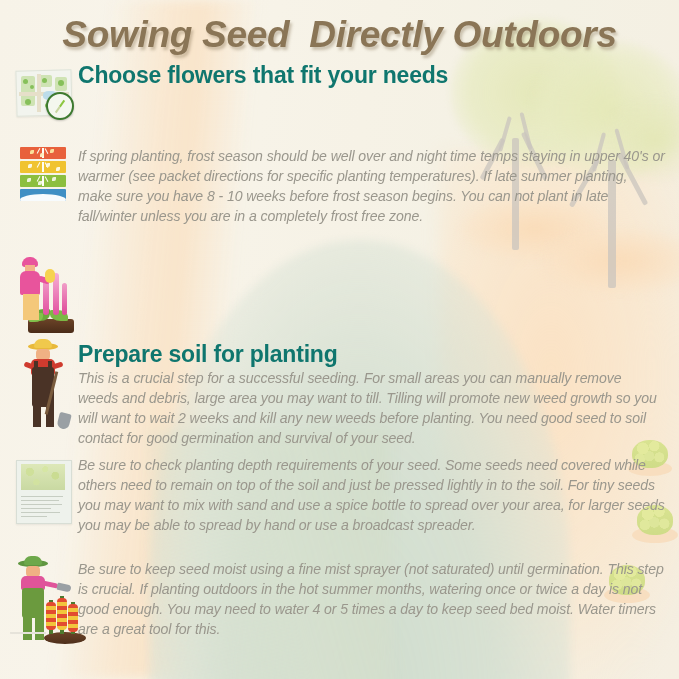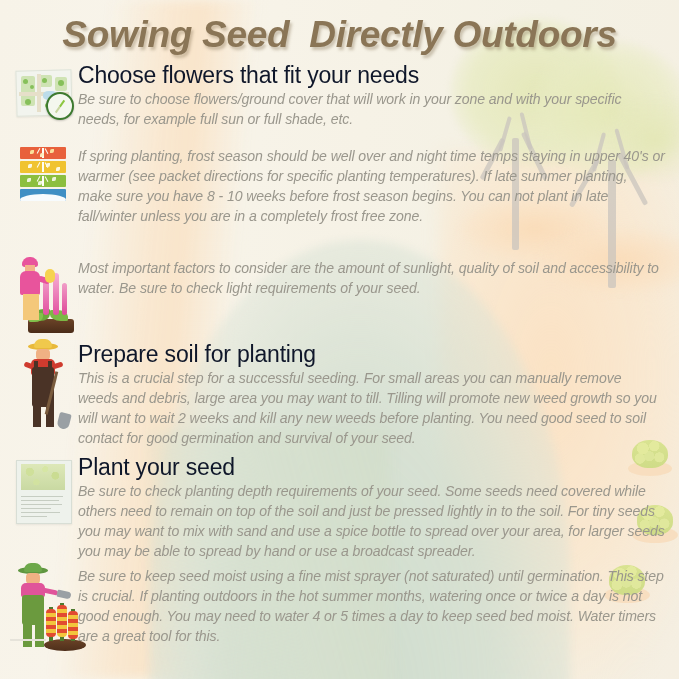--- a/index.html
+++ b/index.html
@@ -183,22 +183,22 @@
     width: 72px;
     min-height: 40px;
   }
   .step-text {
     flex: 1 1 auto;
     padding-top: 1px;
   }
   .step-heading {
     font-family: "Liberation Sans", sans-serif;
     font-size: 23px;
-    font-weight: 400;
-    color: #0f172a;
+    font-weight: 700;
+    color: #0f766e;
     line-height: 1.08;
     margin: 0 0 1px 0;
     letter-spacing: -0.2px;
   }
   .step-body {
     font-family: "Liberation Sans", sans-serif;
     font-style: italic;
     font-size: 14.1px;
     line-height: 1.42;
     color: #9a978d;
@@ -369,21 +369,20 @@
           <div class="bushdot" style="left:44px; top:12px; width:6px; height:6px;"></div>
           <div class="bushdot" style="left:11px; top:31px; width:6px; height:6px;"></div>
           <div class="bushdot" style="left:31px; top:35px; width:5px; height:5px;"></div>
           <div class="compass">
             <div class="needle"></div>
           </div>
         </div>
       </div>
       <div class="step-text">
         <div class="step-heading">Choose flowers that fit your needs</div>
-        <div class="step-body">Be sure to choose flowers/ground cover  that will work in your zone and with your specific needs, for example full sun or full shade, etc.</div>
       </div>
     </div>
 
     <div class="step" style="min-height:106px; margin-top:7px;">
       <div class="step-icon">
         <div class="ico" id="ico-seasons">
           <div class="band" style="top:0px;  background:#e8613c;">
               <i></i>
             <div class="leafy">
               <b style="left:10px; top:2px; background:#fbe6a0;"></b>
@@ -434,21 +433,20 @@
           <div style="left:10px; top:0px;  width:16px; height:10px; border-radius:8px 8px 3px 3px; background:#e8549c;"></div>
           <div style="left:13px; top:8px;  width:10px; height:8px; background:#f2b48a;"></div>
           <div style="left:8px;  top:14px; width:20px; height:24px; border-radius:6px 6px 2px 2px; background:#e8549c;"></div>
           <div style="left:26px; top:20px; width:12px; height:6px; border-radius:3px; background:#e8549c; transform:rotate(16deg);"></div>
           <div style="left:11px; top:37px; width:16px; height:26px; background:#f4c87a;"></div>
 
           <div style="left:33px; top:12px; width:10px; height:14px; border-radius:5px; background:#f6d34f;"></div>
         </div>
       </div>
       <div class="step-text">
-        <div class="step-body">Most important factors to consider are the amount of sunlight, quality of soil and accessibility to water. Be sure to check light  requirements of your seed.</div>
       </div>
     </div>
 
     <div class="step" style="min-height:102px; margin-top:6px;">
       <div class="step-icon">
         <div class="ico fig" id="ico-soil">
 
           <div style="left:8px;  top:2px;  width:30px; height:7px; border-radius:50%; background:#e8b93a;"></div>
           <div style="left:14px; top:-2px; width:18px; height:9px; border-radius:7px 7px 2px 2px; background:#f0c94c;"></div>
 
@@ -483,21 +481,20 @@
           <div class="pk-photo"></div>
           <div class="pk-line" style="top:36px; width:42px;"></div>
           <div class="pk-line" style="top:40px; width:38px;"></div>
           <div class="pk-line" style="top:44px; width:41px;"></div>
           <div class="pk-line" style="top:48px; width:30px;"></div>
           <div class="pk-line" style="top:52px; width:39px;"></div>
           <div class="pk-line" style="top:56px; width:26px;"></div>
         </div>
       </div>
       <div class="step-text">
-        <div class="step-heading">Plant your seed</div>
         <div class="step-body">Be sure to check planting depth requirements of  your seed.  Some seeds need covered while others need to remain on top of the soil and just be pressed lightly in to the  soil. For tiny seeds you may want to mix with sand and use a spice bottle to spread over your area, for larger seeds you may be able to spread by hand or use a broadcast spreader.</div>
       </div>
     </div>
 
     <div class="step" style="min-height:96px; margin-top:4px;">
       <div class="step-icon">
         <div class="ico fig" id="ico-water">
 
           <div style="left:6px;  top:2px;  width:30px; height:7px; border-radius:50%; background:#5f9640;"></div>
           <div style="left:12px; top:-2px; width:18px; height:9px; border-radius:7px 7px 2px 2px; background:#6da84a;"></div>

